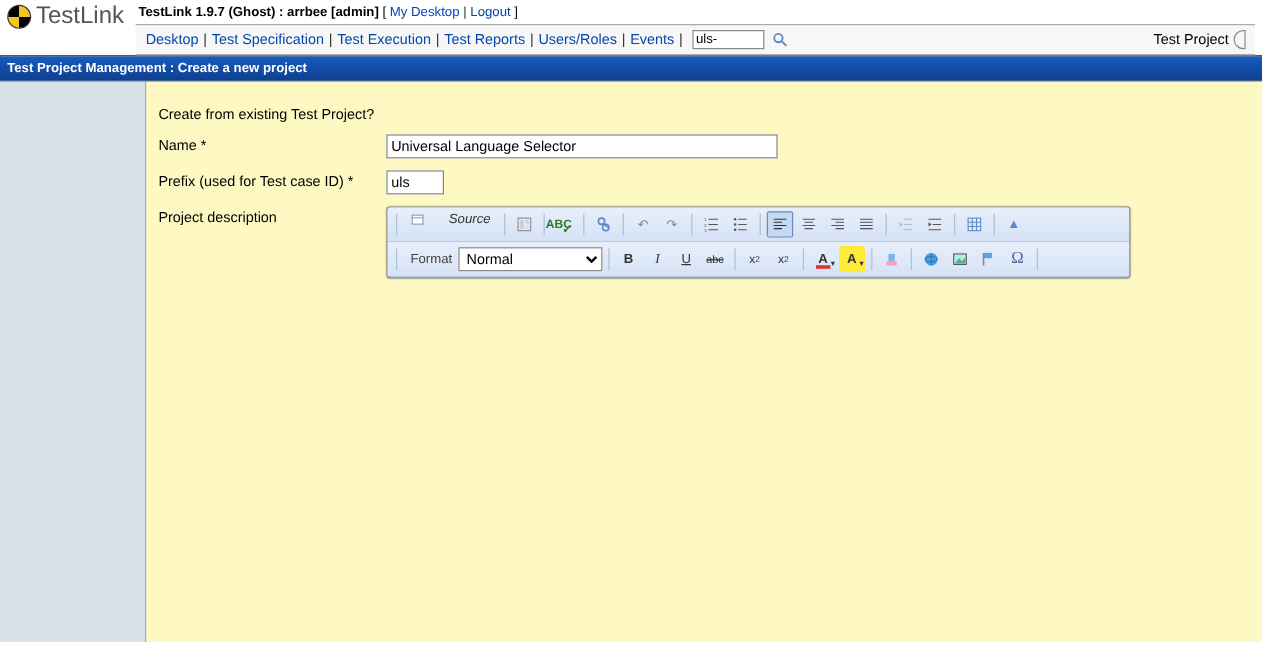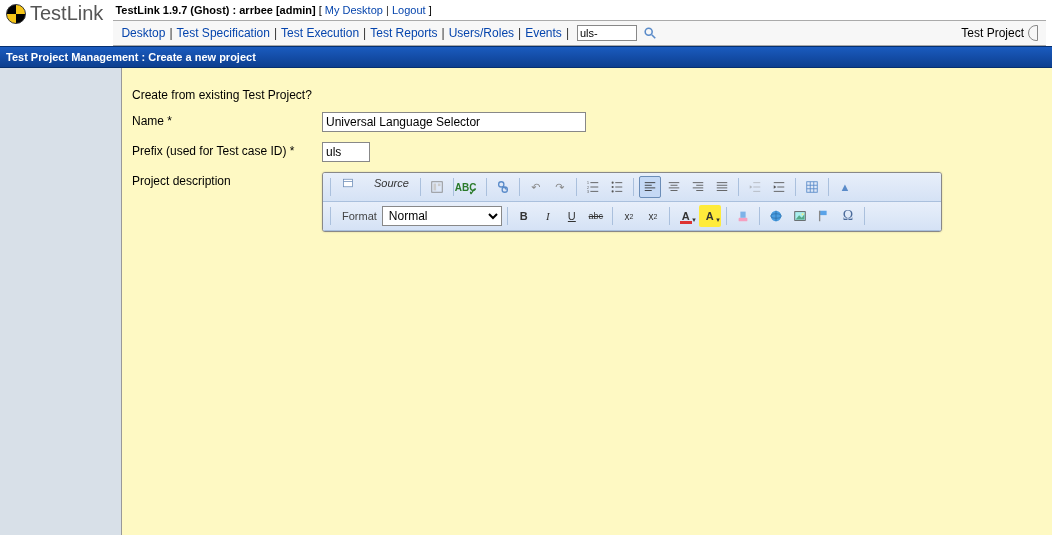--- a/index.html
+++ b/index.html
@@ -28,21 +28,21 @@
   .bluebar { background: #0d3f8f; background: linear-gradient(#1a5bbf, #0d3f8f); color: #fff; font-weight: bold; font-size: 11px; padding: 4px 6px; border-top: 1px solid #06306f; border-bottom: 1px solid #06306f; }
   
   .main-area { display: flex; height: calc(547px - 80px); }
   .left-pane { width: 122px; background: #d8e0e8; border-right: 1px solid #999; }
   .right-pane { flex: 1; background: #fef9c3; padding: 18px 0 0 10px; overflow: hidden; }
   
   .form-row { display: flex; margin-bottom: 10px; }
   .form-label { width: 190px; font-size: 12px; padding-top: 2px; }
   .form-field select { font-size: 12px; padding: 1px 2px; width: 120px; border: 1px solid #888; background: #fff; }
   .form-field input[type=text] { font-size: 12px; padding: 2px 3px; border: 1px solid #888; }
-  .name-input { width: 264px; }
+  .name-input { width: 326px; }
   .prefix-input { width: 48px; }
   
   .editor-wrap { border: 1px solid #888; background: #fff; width: 620px; border-radius: 3px; overflow: hidden; box-shadow: 0 0 2px rgba(0,0,0,0.2); }
   .toolbar { background: linear-gradient(#e8effa, #d5e2f5); border-bottom: 1px solid #aac0dd; padding: 3px 4px; display: flex; align-items: center; flex-wrap: nowrap; gap: 2px; }
   .toolbar-row2 { border-bottom: 1px solid #aac0dd; }
   .tbtn { width: 22px; height: 22px; display: inline-flex; align-items: center; justify-content: center; border: 1px solid transparent; border-radius: 2px; cursor: pointer; font-size: 11px; color: #333; }
   .tbtn.active { border-color: #6b8db8; background: #c5d9f5; }
   .tbtn svg { width: 14px; height: 14px; }
   .tsep { width: 1px; height: 18px; background: #aac0dd; margin: 0 3px; display: inline-block; }
   .tlabel { font-size: 11px; color: #444; margin: 0 3px 0 6px; }

